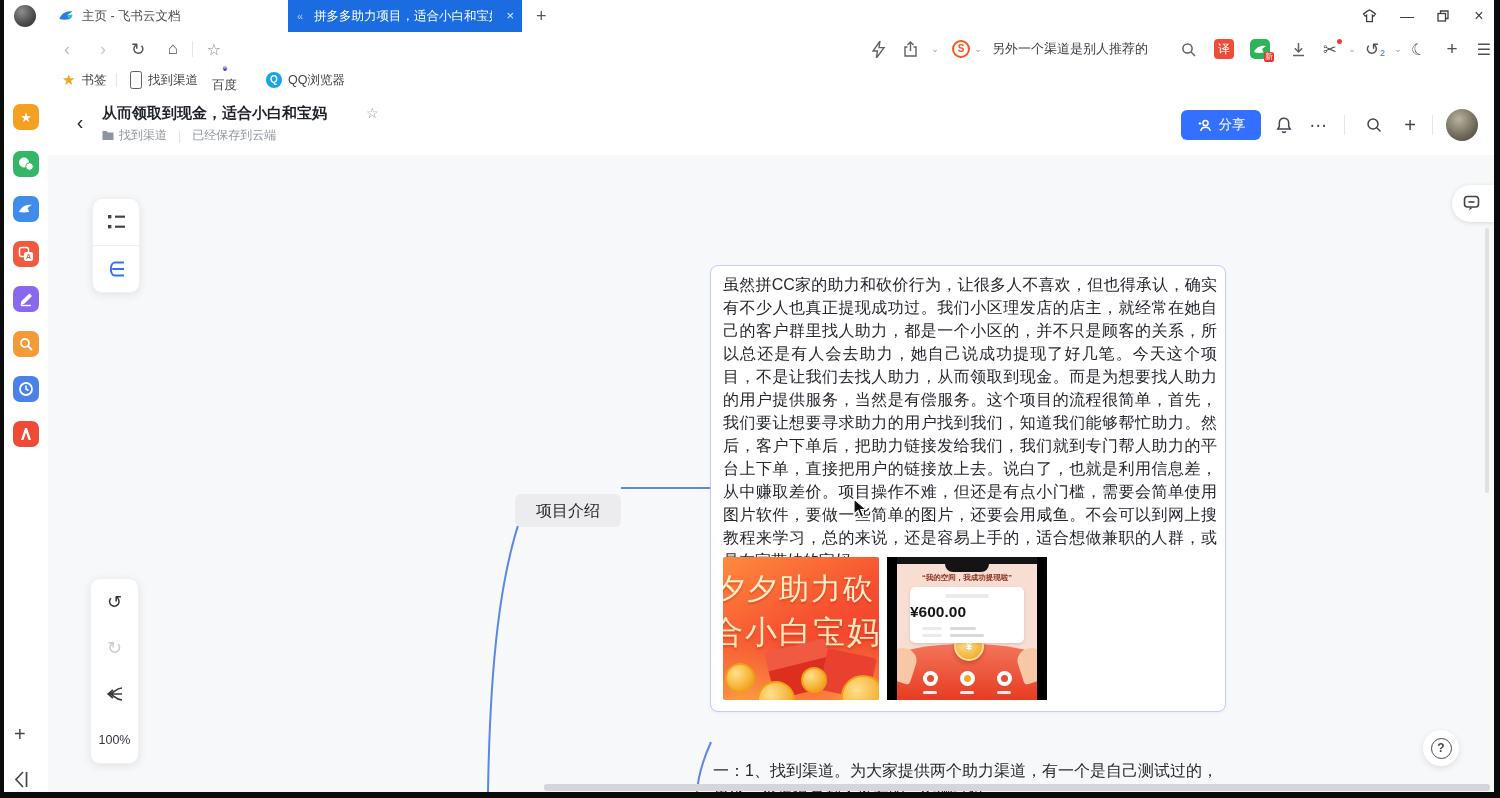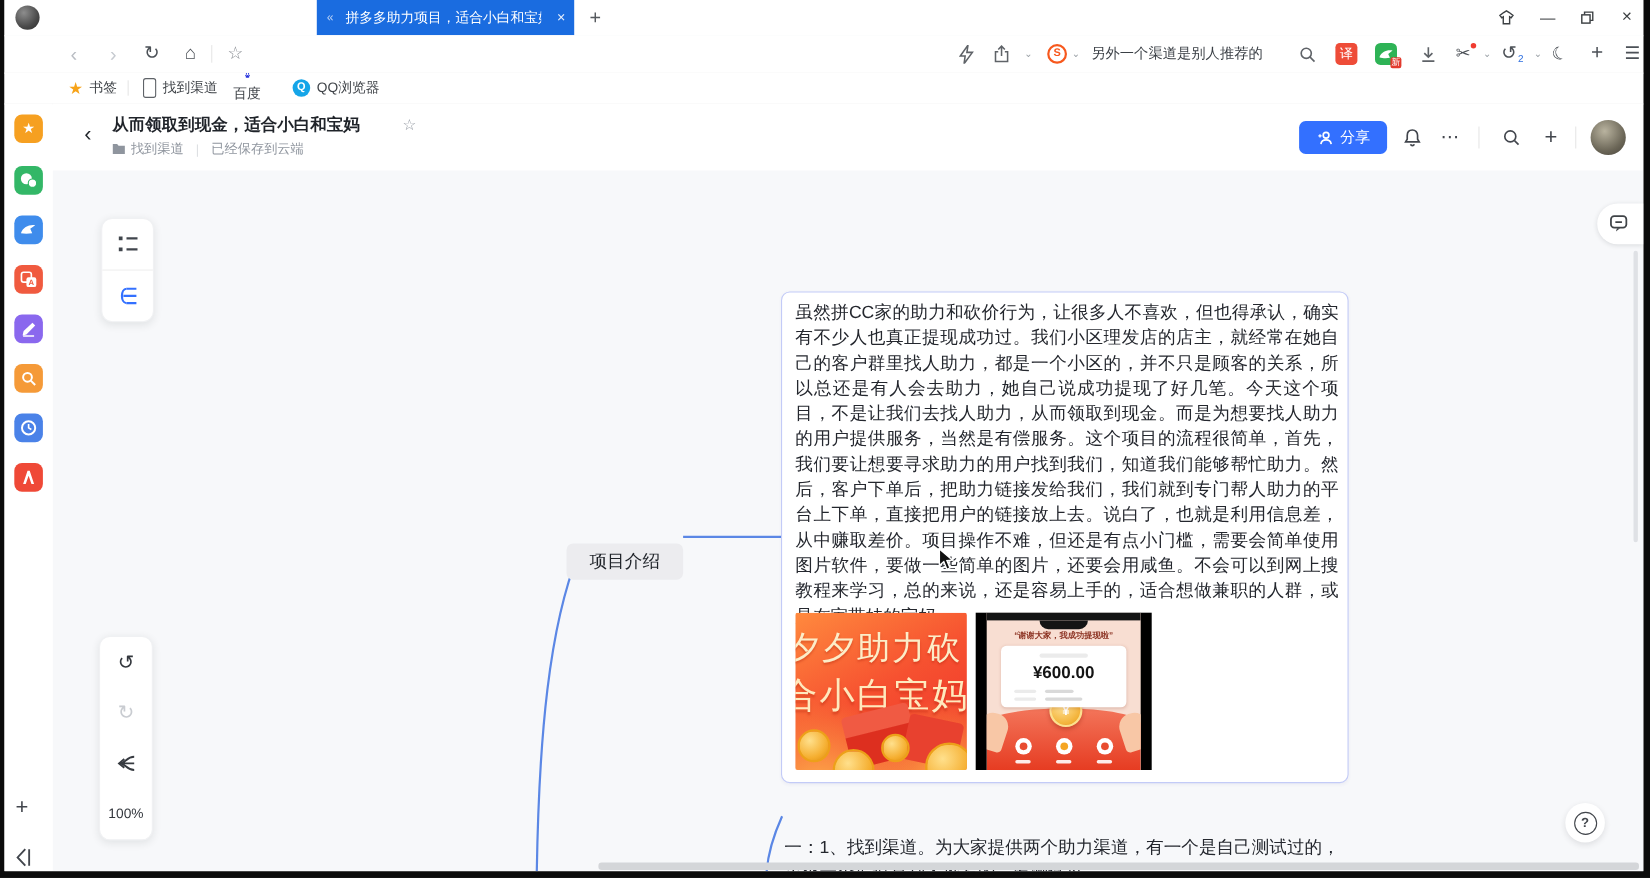--- a/index.html
+++ b/index.html
@@ -52,21 +52,21 @@
     background:radial-gradient(circle at 35% 32%,#ffe08c,#f5ad2e 65%,#d98a14);border:2px solid #eda019;}
   .envlp{position:absolute;background:linear-gradient(#f05a43 38%,#dd2f1f 40%);border-radius:4px;}
   
   .img2{left:176px;top:291px;width:160px;height:143px;background:#000;overflow:hidden;}
   .phone{position:absolute;left:10px;right:10px;top:0;bottom:0;background:#f8ded2;overflow:hidden;}
   .ph-top{position:absolute;left:0;top:0;width:100%;height:7px;background:#141414;}
   .notch{position:absolute;left:50%;margin-left:-22px;top:7px;width:44px;height:8px;background:#141414;border-radius:0 0 9px 9px;}
   .quote{position:absolute;left:0;top:16px;width:100%;text-align:center;font-size:7.5px;font-weight:bold;color:#8a3020;}
   .card{position:absolute;left:13px;right:13px;top:30px;height:56px;background:#fff;border-radius:5px;
     box-shadow:0 1px 3px rgba(120,40,20,.18);}
-  .amount{position:absolute;left:0;top:16px;width:100%;text-align:center;font-size:15.5px;font-weight:800;color:#141414;}
+  .amount{position:absolute;left:0;top:16px;width:100%;text-align:left;font-size:15.5px;font-weight:800;color:#141414;}
   .gbar{position:absolute;background:#ebebeb;border-radius:2px;}
   .env2{position:absolute;left:0;bottom:0;width:100%;height:56px;
     background:linear-gradient(#f3755a,#e63c22);border-radius:50% 50% 0 0/14px 14px 0 0;}
   .coin2{position:absolute;left:50%;margin-left:-13px;top:-13px;width:26px;height:26px;border-radius:50%;
     background:radial-gradient(circle at 38% 32%,#ffe49a,#f3b33a 70%,#dd9618);border:2px solid #fbe08e;
     color:#fff;font-size:12px;font-weight:bold;text-align:center;line-height:26px;box-shadow:0 2px 4px rgba(140,30,10,.4);}
   .micon{position:absolute;bottom:14px;width:15px;height:15px;border-radius:50%;background:#fff;}
   .micon i{position:absolute;left:4px;top:4px;width:7px;height:7px;border-radius:50%;background:#e84c30;}
   .mlabel{position:absolute;bottom:6px;width:14px;height:3px;background:rgba(255,255,255,.9);border-radius:2px;}
   .hand{position:absolute;bottom:18px;width:26px;height:34px;background:#f8c7a6;border-radius:12px 12px 4px 4px;}
@@ -80,20 +80,27 @@
     box-shadow:0 1px 5px rgba(31,35,41,.14);display:flex;align-items:center;padding-left:11px;box-sizing:border-box;}
   .badge{position:absolute;font-size:8px;color:#fff;background:#e23a2e;border-radius:2px;padding:0 1px;line-height:10px;}
 </style>
 </head>
 <body>
 
 <div id="window">
 
   <div class="abs" id="tabbar">
     <div class="abs profile"></div>
+    <div class="abs tab" style="left:40px;width:244px;">
+      <svg class="abs" style="left:14px;top:8px;" width="16" height="16" viewBox="0 0 16 16">
+        <path d="M1.5 11C3 5.5 8.5 2.5 14.5 3.4L9.5 7l2 4.3c-4 .6-7.5.6-10-.3z" fill="#2a7de1"></path>
+        <path d="M9.5 7l2 4.3c1.6-.8 2.6-2.3 3-4.9z" fill="#35c1a8"></path>
+      </svg>
+      <span class="t abs" style="left:38px;">主页 - 飞书云文档</span>
+    </div>
     <div class="abs tab active" style="left:284px;width:234px;">
       <span class="abs" style="left:9px;color:#bcd4f7;font-size:11px;">«</span>
       <span class="t abs" style="left:26px;width:178px;">拼多多助力项目，适合小白和宝妈 -</span>
       <span class="abs" style="right:8px;top:0;line-height:32px;color:#e8f0fc;font-size:13px;">×</span>
     </div>
     <span class="abs" style="left:532px;top:0;line-height:32px;font-size:18px;color:#55595e;">+</span>
 
     <div class="abs winbtn" style="left:1352px;">
       <svg width="17" height="17" viewBox="0 0 20 20" style="margin-top:8px;">
           <path d="M7 4l3-1.8L13 4l4 3-2 2.6-1.6-1.1V16H6.6V8.5L5 9.6 3 7z" fill="none" stroke="#3c4043" stroke-width="1.5"></path>
@@ -295,21 +302,21 @@
       <div class="coin" style="left:2px;top:106px;width:26px;height:26px;"></div>
       <div class="coin" style="left:34px;top:124px;width:34px;height:34px;"></div>
       <div class="coin" style="left:118px;top:118px;width:40px;height:40px;"></div>
       <div class="coin" style="left:78px;top:110px;width:22px;height:22px;"></div>
     </div>
 
     <div class="abs img2">
       <div class="phone">
         <div class="ph-top"></div>
         <div class="notch"></div>
-        <div class="quote">“谢谢大家，我成功提现啦”</div>
+        <div class="quote">“我的空间，我成功提现啦”</div>
         <div class="env2">
           <div class="coin2">¥</div>
         </div>
         <div class="hand" style="left:-8px;transform:rotate(18deg);"></div>
         <div class="hand" style="right:-8px;transform:rotate(-18deg);"></div>
         <div class="card">
           <div class="gbar" style="left:50%;margin-left:-22px;top:7px;width:44px;height:4px;"></div>
           <div class="amount">¥600.00</div>
           <div class="gbar" style="left:12px;bottom:13px;width:20px;height:3px;"></div>
           <div class="gbar" style="left:40px;bottom:13px;width:26px;height:3px;background:#d9d9d9;"></div>

